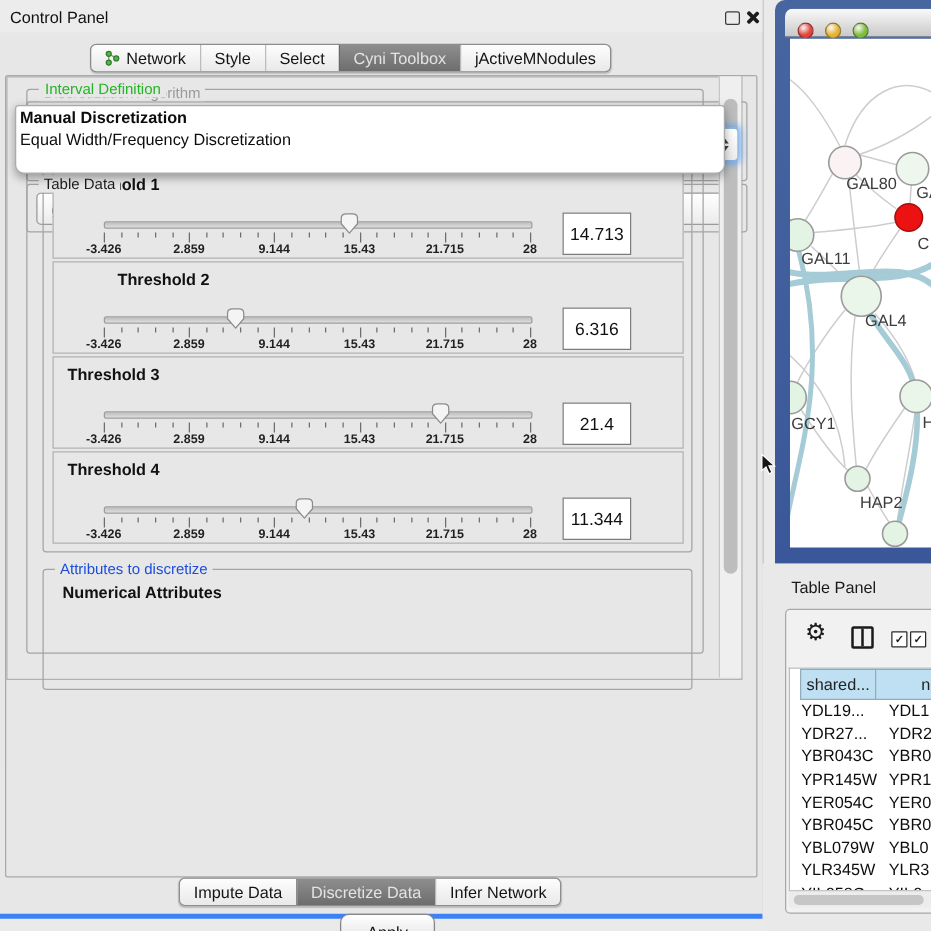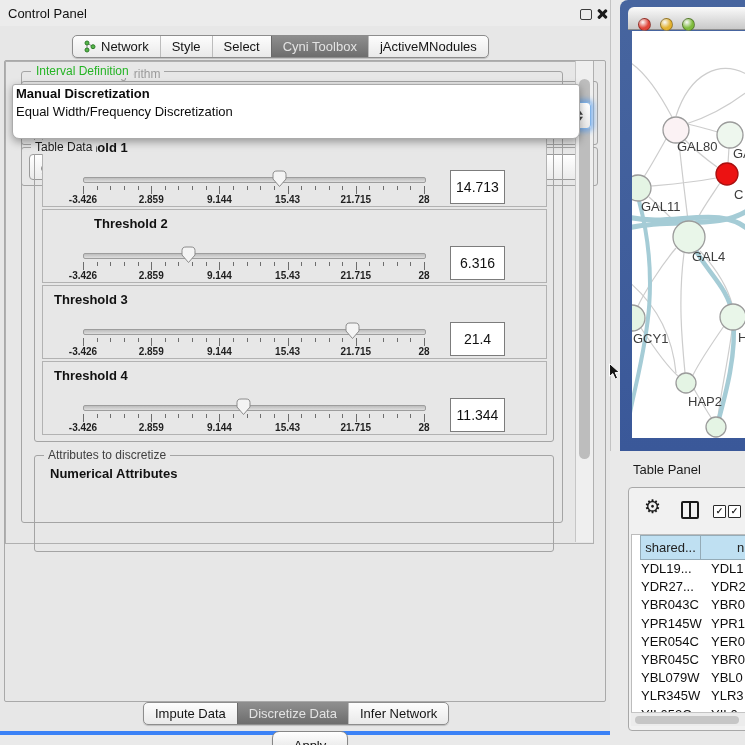--- a/index.html
+++ b/index.html
@@ -24,21 +24,21 @@
        border-left:1px solid #bcbcbc;line-height:21px;white-space:nowrap;}
   .seg:first-child{border-left:none;}
   .seg.sel{background:linear-gradient(#8e8e8e,#6d6d6d);color:#e3e3e3;border-left-color:#696969;}
   .neticon{display:block;}
   
   .content{left:4px;top:60px;width:600px;height:640px;border:1px solid #a9a9a9;background:#e7e7e7;border-radius:2px;}
   .groupbox{position:absolute;border:1px solid #a4a4a4;border-radius:3px;}
   .gtitle{position:absolute;font-size:12px;background:#e7e7e7;padding:0 4px;line-height:14px;z-index:2;}
   .gtitle.dim{color:#9b9b9b;z-index:2;}
   .gtitle.green{color:#25b425;}
-  .gtitle.blue{color:#404040;}
+  .gtitle.blue{color:#1d4ed8;}
   .combo{position:absolute;background:linear-gradient(#ffffff,#ebebeb);border:1px solid #9a9a9a;
          border-radius:4px;display:flex;align-items:center;font-size:13px;color:#111;}
   .combo .val{padding-left:11px;}
   .arrows{position:absolute;right:7px;top:50%;transform:translateY(-50%);display:flex;flex-direction:column;gap:2.5px;}
   .tri-up{width:0;height:0;border-left:3.5px solid transparent;border-right:3.5px solid transparent;border-bottom:4.5px solid #3f3f3f;}
   .tri-dn{width:0;height:0;border-left:3.5px solid transparent;border-right:3.5px solid transparent;border-top:4.5px solid #3f3f3f;}
   .combo.glow{border:1px solid #7fb2e8;box-shadow:0 0 5px 2.5px rgba(92,160,238,.65);z-index:1;}
   
   .popup{left:12px;top:84px;width:566px;height:53px;background:#ffffff;border:1px solid #ababab;
          border-radius:3px 3px 7px 7px;box-shadow:0 3px 8px rgba(0,0,0,.35);z-index:5;overflow:hidden;}

